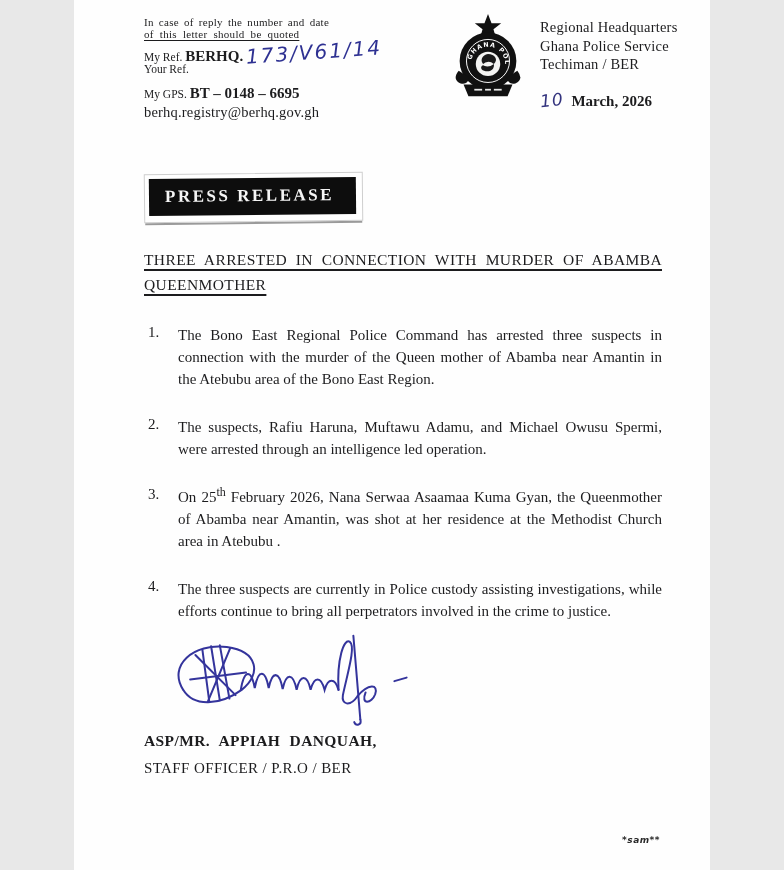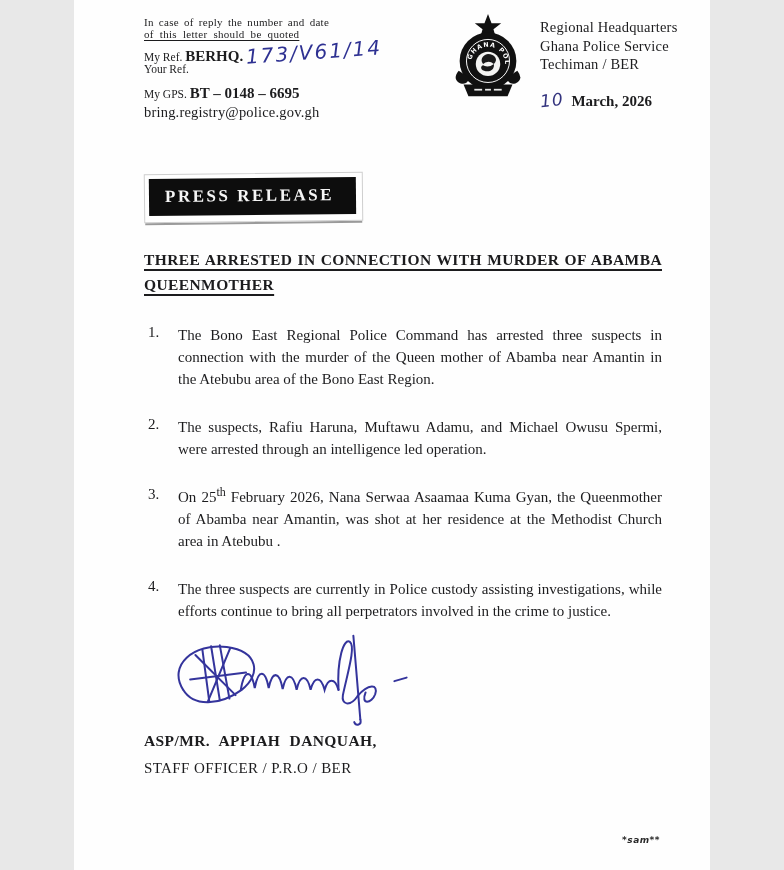--- a/index.html
+++ b/index.html
@@ -71,21 +71,21 @@
     font-weight: bold;
     font-size: 17px;
     letter-spacing: 2.5px;
     padding: 8px 22px 9px 16px;
   }
 
   
   .headline {
     margin-top: 26px;
     font-size: 15.5px;
-    font-weight: bold;
+    font-weight: normal;
     letter-spacing: 0.4px;
     line-height: 1.6;
     text-align: justify;
     text-decoration: underline;
     text-decoration-thickness: 2px;
     text-underline-offset: 4px;
   }
 
   
   .body-list { margin-top: 26px; }
@@ -128,21 +128,21 @@
         <div class="ref-row">
           <span>My   Ref.</span>
           <span class="ref-bold">BERHQ.</span>
           <span class="handwriting">173/V61/14</span>
         </div>
         <div class="your-ref">Your Ref.</div>
         <div class="gps-row">
           <span>My GPS.</span>
           <span class="gps-bold">BT – 0148 – 6695</span>
         </div>
-        <div class="email-row">bring.registry@police.gov.gh</div>
+        <div class="email-row">berhq.registry@berhq.gov.gh</div>
       </div>
 
       <div class="header-center">
 
         <svg width="104" height="90" viewBox="0 0 104 92" aria-hidden="true">
           <polygon points="52,0 55.6,9.5 65.5,9.5 57.6,15.6 60.3,25.3 52,19.6 43.7,25.3 46.4,15.6 38.5,9.5 48.4,9.5" fill="#111"></polygon>
           <circle cx="52" cy="48" r="29" fill="#111"></circle>
           <circle cx="52" cy="48" r="22" fill="none" stroke="#fdfdfd" stroke-width="1"></circle>
           <defs>
             <path id="crestArc" d="M 34.5 51 A 17.5 17.5 0 1 1 69.5 51" fill="none"></path>

